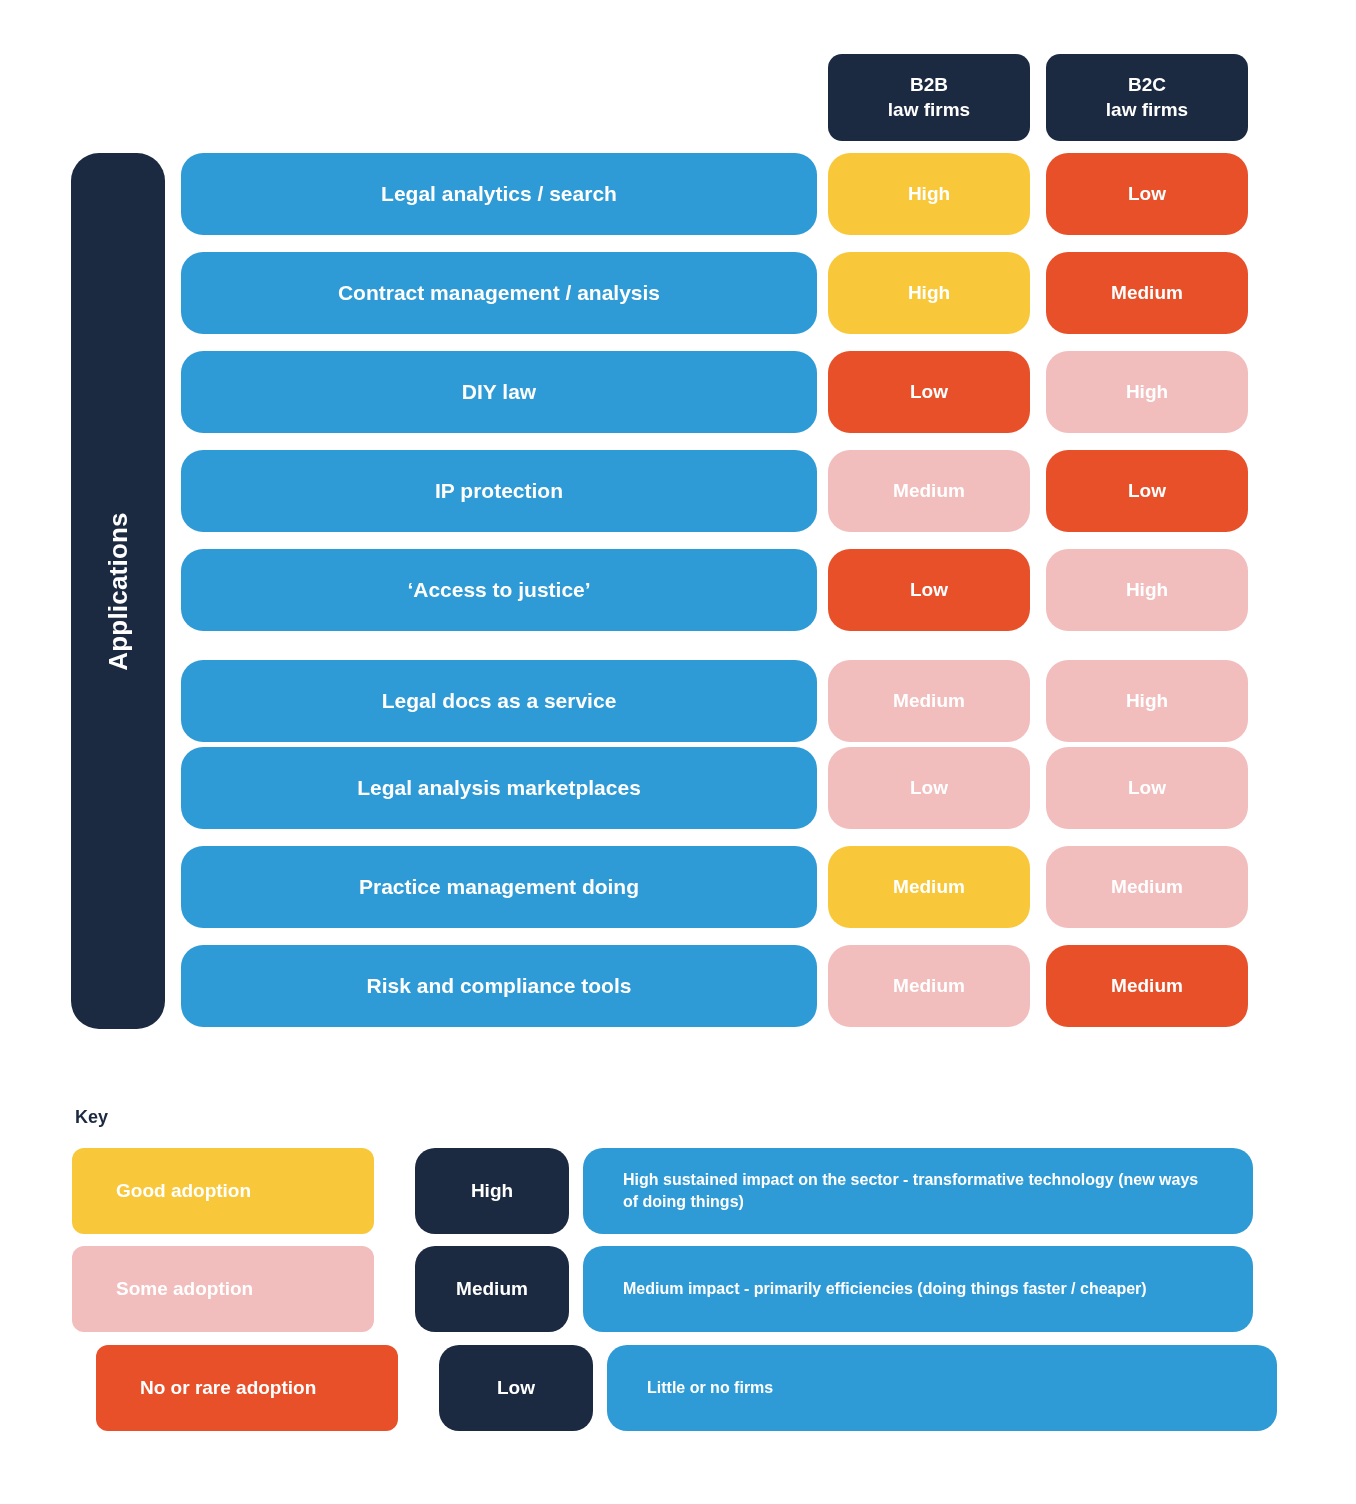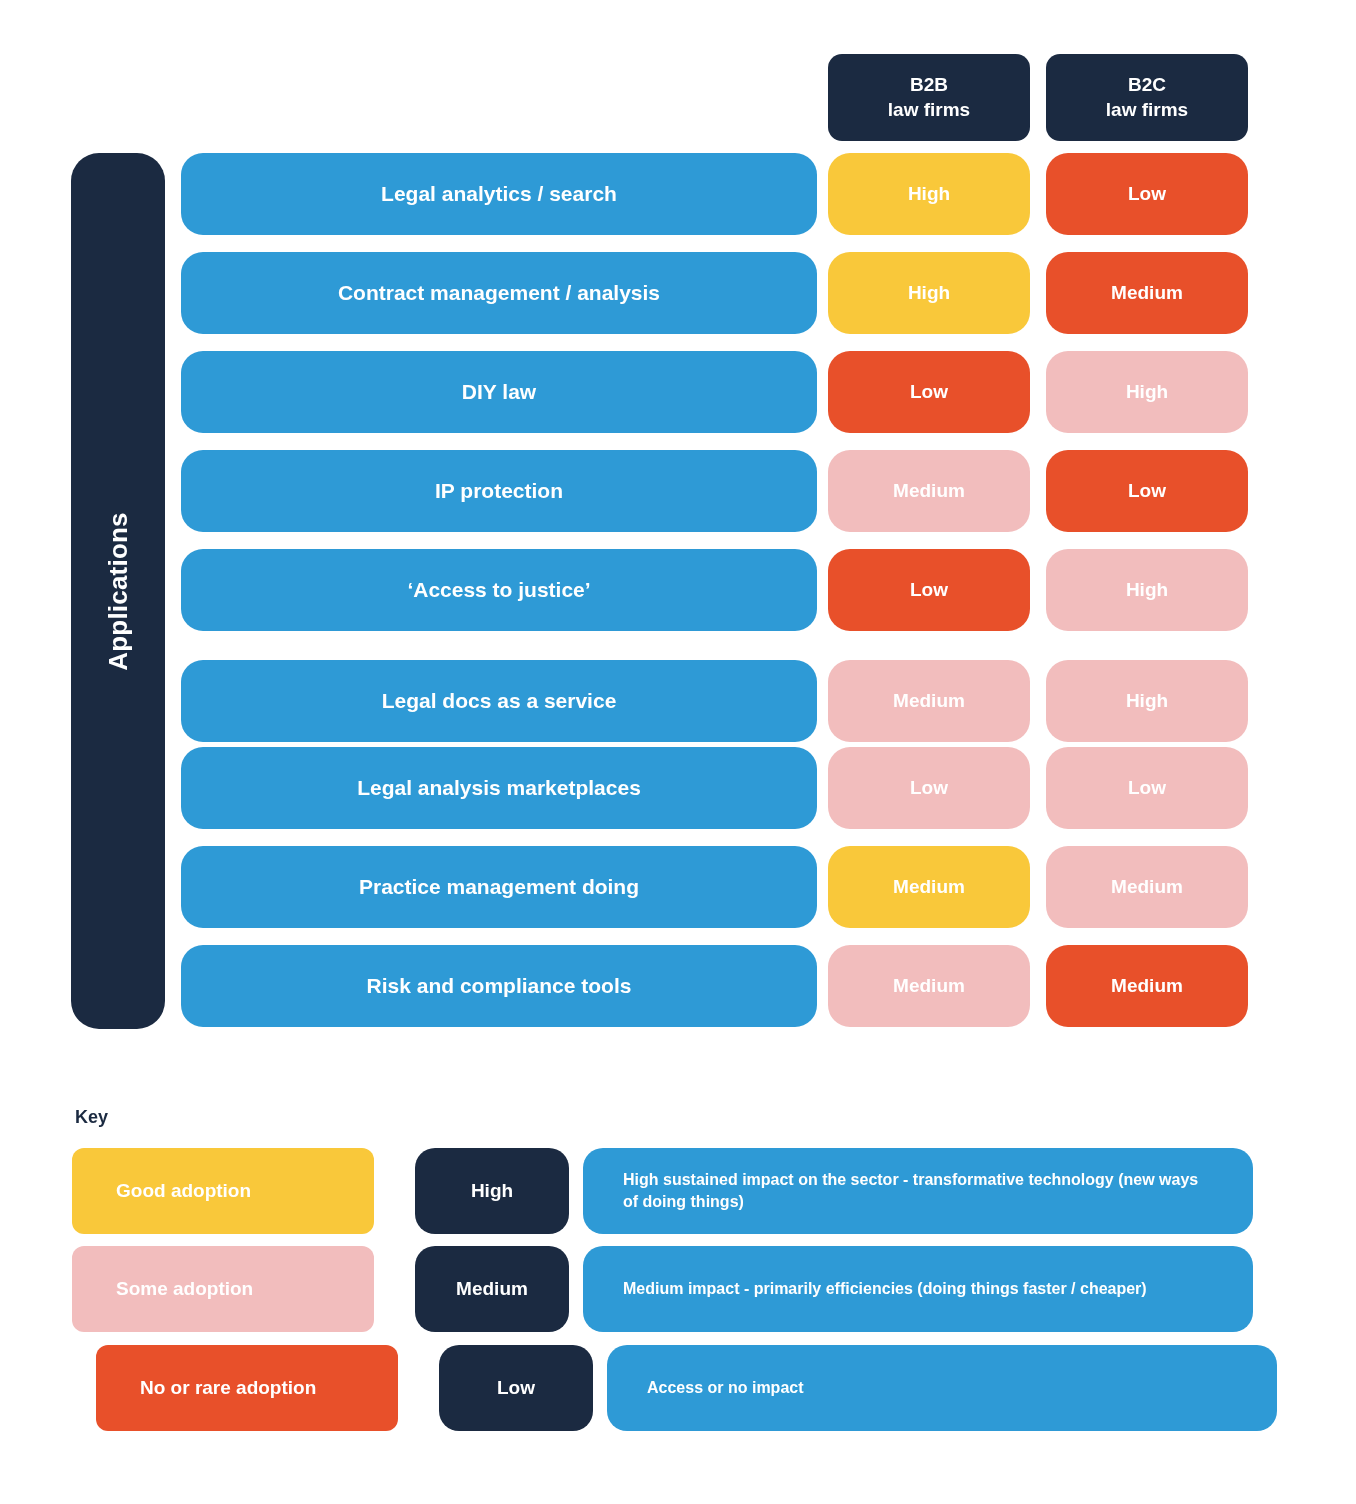--- a/index.html
+++ b/index.html
@@ -240,15 +240,15 @@
   <div id="key-title">Key</div>
   <div id="key-body">
       <div class="key-adoption-chip key-row-0" style="background: rgb(249, 200, 58);">Good adoption</div>
       <div class="key-adoption-chip key-row-1" style="background: rgb(242, 189, 189);">Some adoption</div>
       <div class="key-adoption-chip key-row-2" style="background: rgb(232, 80, 42);">No or rare adoption</div>
       <div class="key-level-badge key-row-0">High</div>
       <div class="key-desc-panel key-row-0">High sustained impact on the sector - transformative technology (new ways of doing things)</div>
       <div class="key-level-badge key-row-1">Medium</div>
       <div class="key-desc-panel key-row-1">Medium impact - primarily efficiencies (doing things faster / cheaper)</div>
       <div class="key-level-badge key-row-2">Low</div>
-      <div class="key-desc-panel key-row-2">Access or no impact</div>
+      <div class="key-desc-panel key-row-2">Little or no firms</div>
     </div>
 </div>
 
 </body></html>

